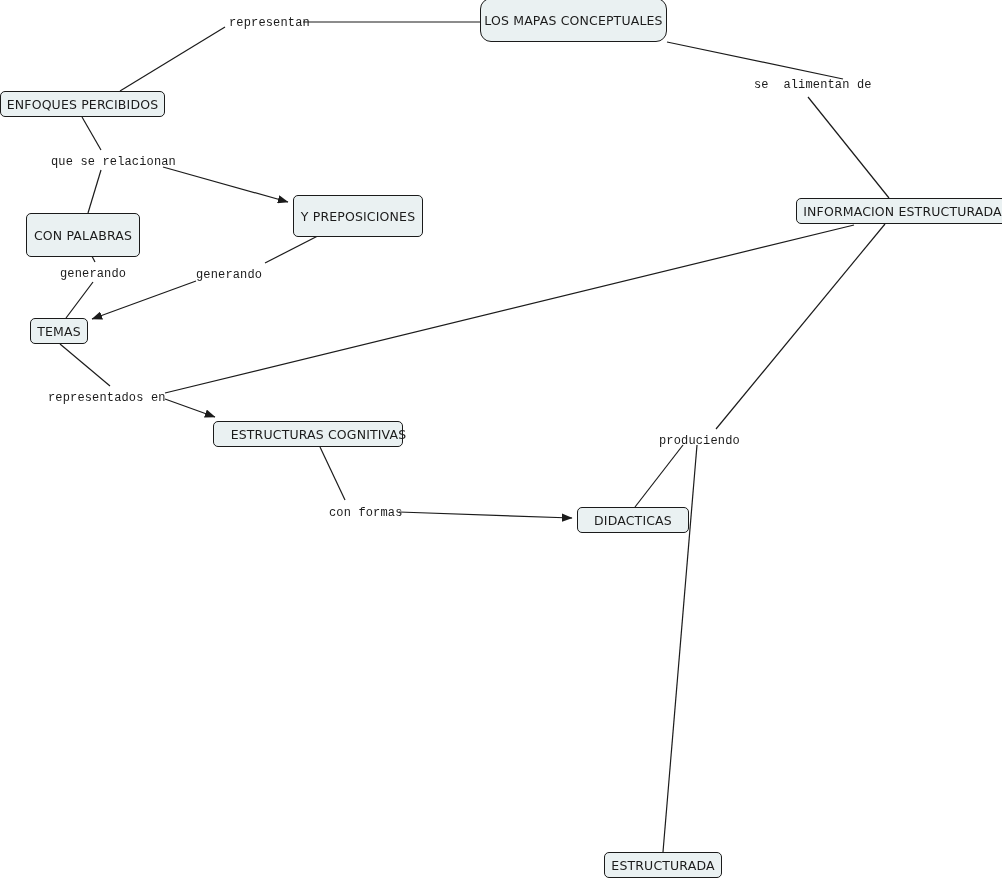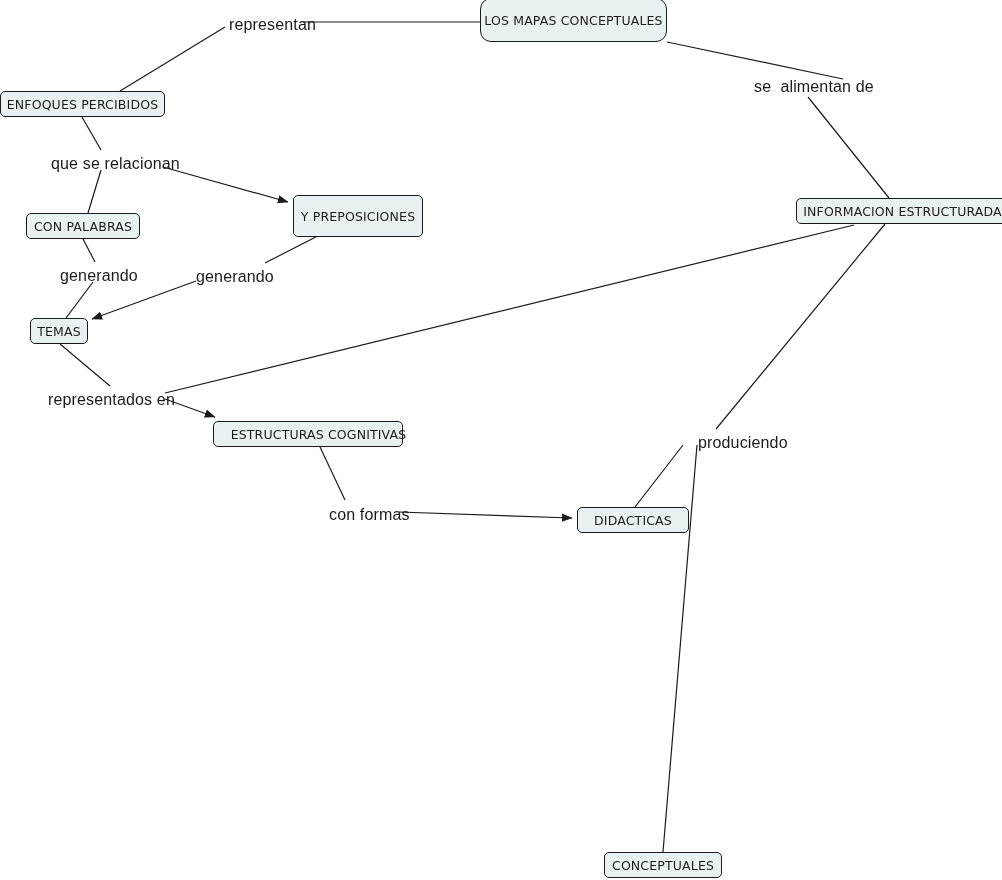--- a/index.html
+++ b/index.html
@@ -40,22 +40,22 @@
     justify-content: center;
     white-space: nowrap;
     padding: 0 10px;
   }
   .node.root {
     border-radius: 11px;
   }
   .link-label {
     position: absolute;
     color: #1b1b1b;
-    font-family: Liberation Sans, sans-serif;
-    font-size: 16px;
+    font-family: Liberation Mono, monospace;
+    font-size: 12px;
     letter-spacing: 0.15px;
     white-space: pre;
     background: transparent;
   }
 </style>
 </head>
 <body>
 
 <div id="canvas">
   <svg id="edges" viewBox="0 0 1002 880" xmlns="http://www.w3.org/2000/svg">
@@ -84,29 +84,29 @@
         <polyline points="885,224 716,429" fill="none" stroke="#1b1b1b" stroke-width="1.2"></polyline>
         <polyline points="683,445 635,507" fill="none" stroke="#1b1b1b" stroke-width="1.2"></polyline>
         <polyline points="697,445 663,852" fill="none" stroke="#1b1b1b" stroke-width="1.2"></polyline>
       </g>
   </svg>
   <div id="node-layer">
       <div class="node root" style="left: 480px; top: -2px; width: 187px; height: 44px;">LOS MAPAS CONCEPTUALES</div>
       <div class="node" style="left: 0px; top: 91px; width: 165px; height: 26px;">ENFOQUES PERCIBIDOS</div>
       <div class="node" style="left: 789px; top: 198px; width: 213px; height: 26px; margin-left: 7px;">INFORMACION ESTRUCTURADA</div>
       <div class="node" style="left: 293px; top: 195px; width: 130px; height: 42px;">Y PREPOSICIONES</div>
-      <div class="node" style="left: 26px; top: 213px; width: 114px; height: 26px;">CON PALABRAS</div>
+      <div class="node" style="left: 26px; top: 213px; width: 114px; height: 44px;">CON PALABRAS</div>
       <div class="node" style="left: 30px; top: 318px; width: 58px; height: 26px;">TEMAS</div>
       <div class="node" style="left: 213px; top: 421px; width: 190px; height: 26px; padding-left: 31px;">ESTRUCTURAS COGNITIVAS</div>
       <div class="node" style="left: 577px; top: 507px; width: 112px; height: 26px;">DIDACTICAS</div>
-      <div class="node" style="left: 604px; top: 852px; width: 118px; height: 26px;">CONCEPTUALES</div>
+      <div class="node" style="left: 604px; top: 852px; width: 118px; height: 26px;">ESTRUCTURADA</div>
     </div>
   <div id="label-layer">
       <div class="link-label" style="left: 229px; top: 16px;">representan</div>
       <div class="link-label" style="left: 754px; top: 78px;">se  alimentan de</div>
       <div class="link-label" style="left: 51px; top: 155px;">que se relacionan</div>
       <div class="link-label" style="left: 60px; top: 267px;">generando</div>
       <div class="link-label" style="left: 196px; top: 268px;">generando</div>
       <div class="link-label" style="left: 48px; top: 391px;">representados en</div>
-      <div class="link-label" style="left: 659px; top: 434px; margin-left: 39px;">produciendo</div>
+      <div class="link-label" style="left: 659px; top: 434px;">produciendo</div>
       <div class="link-label" style="left: 329px; top: 506px;">con formas</div>
     </div>
 </div>
 
 </body></html>

